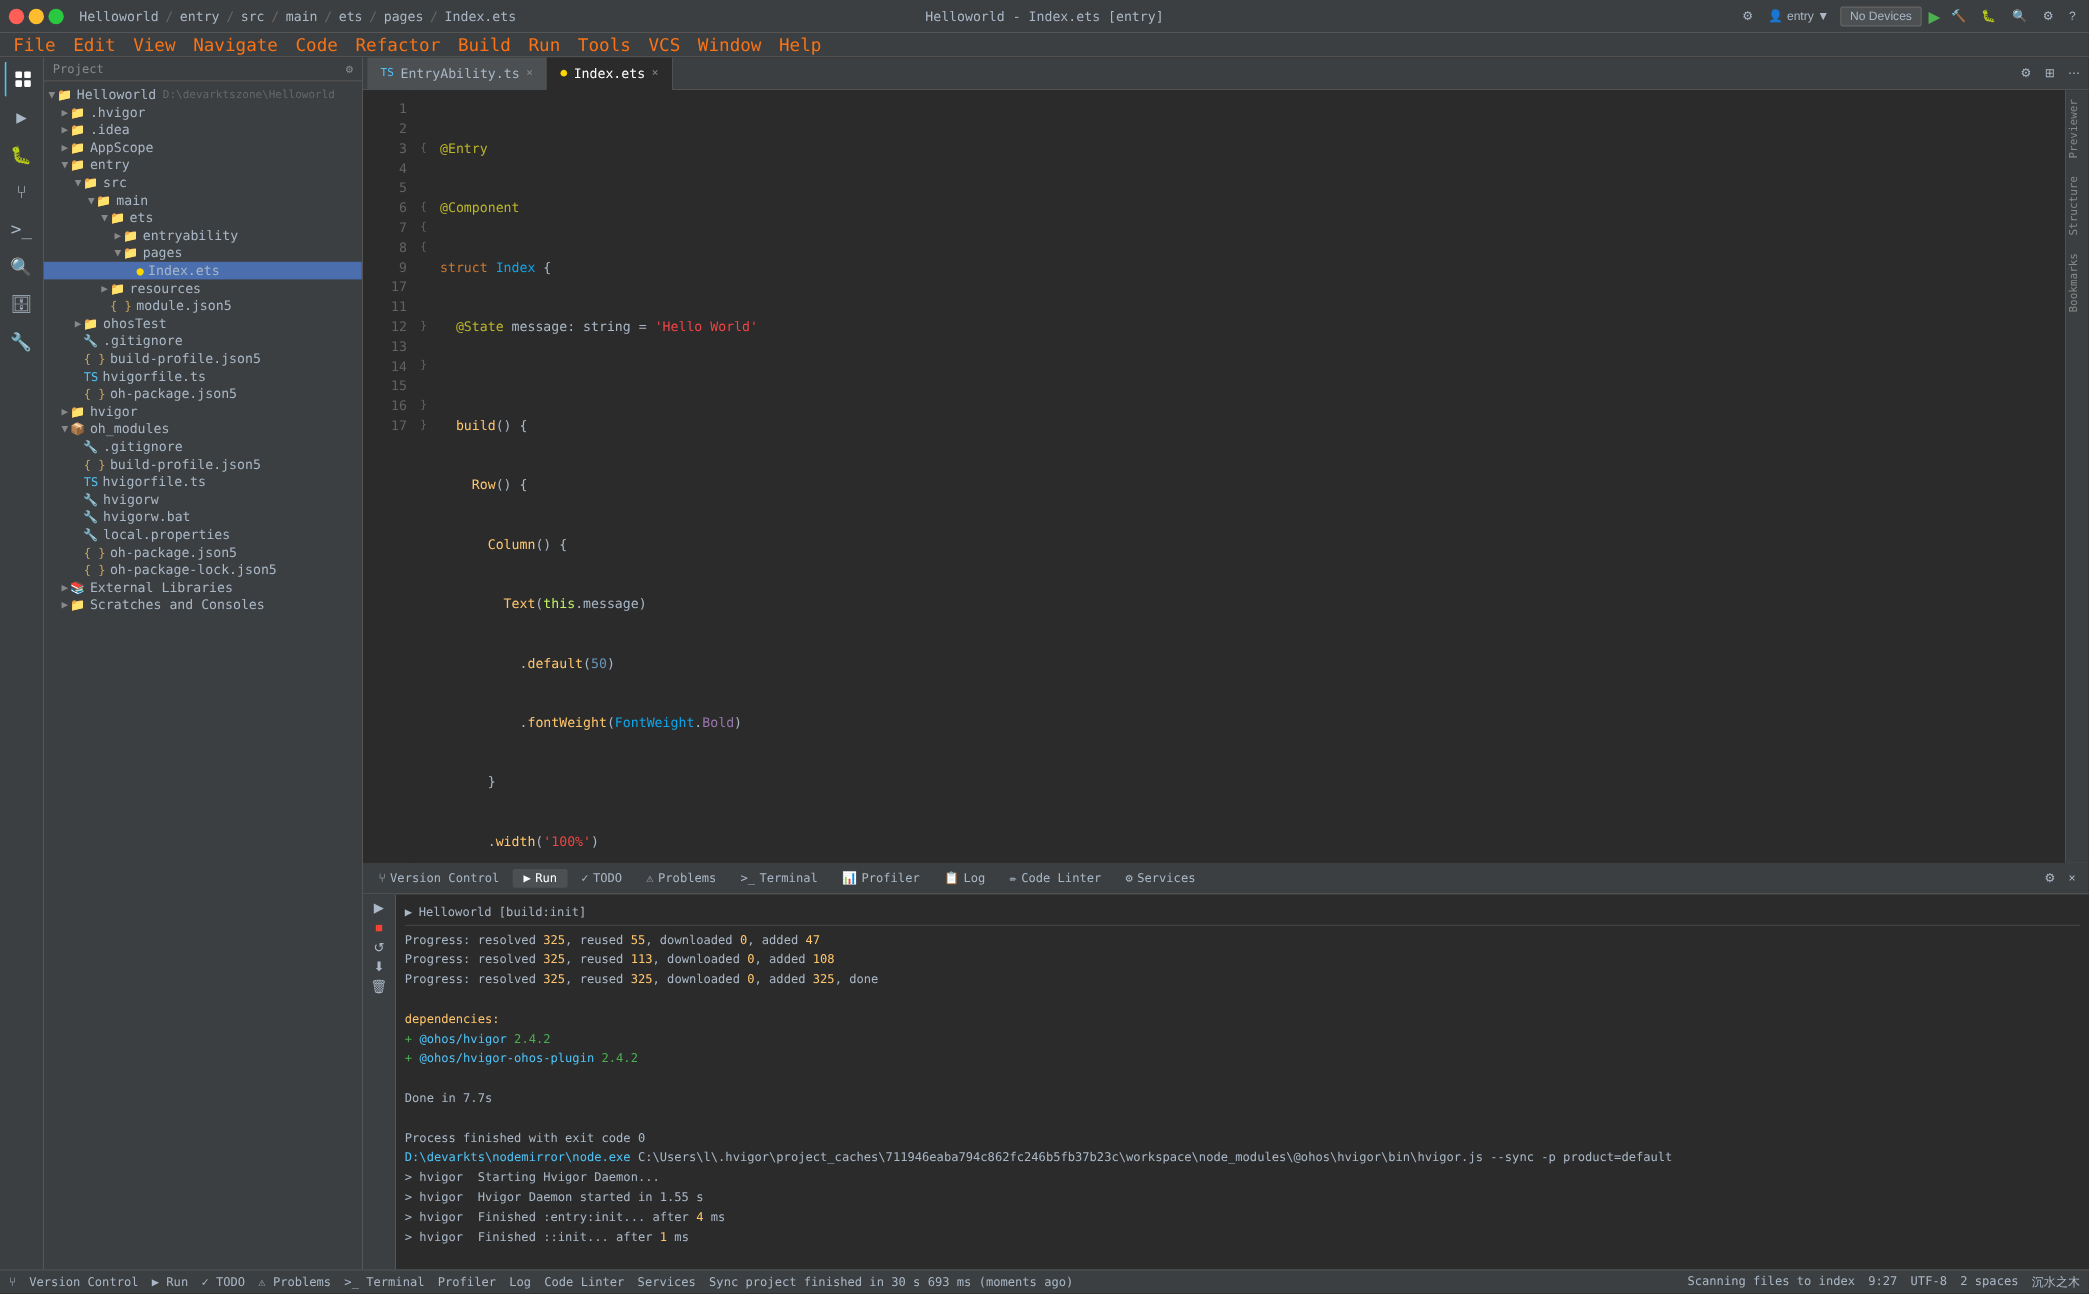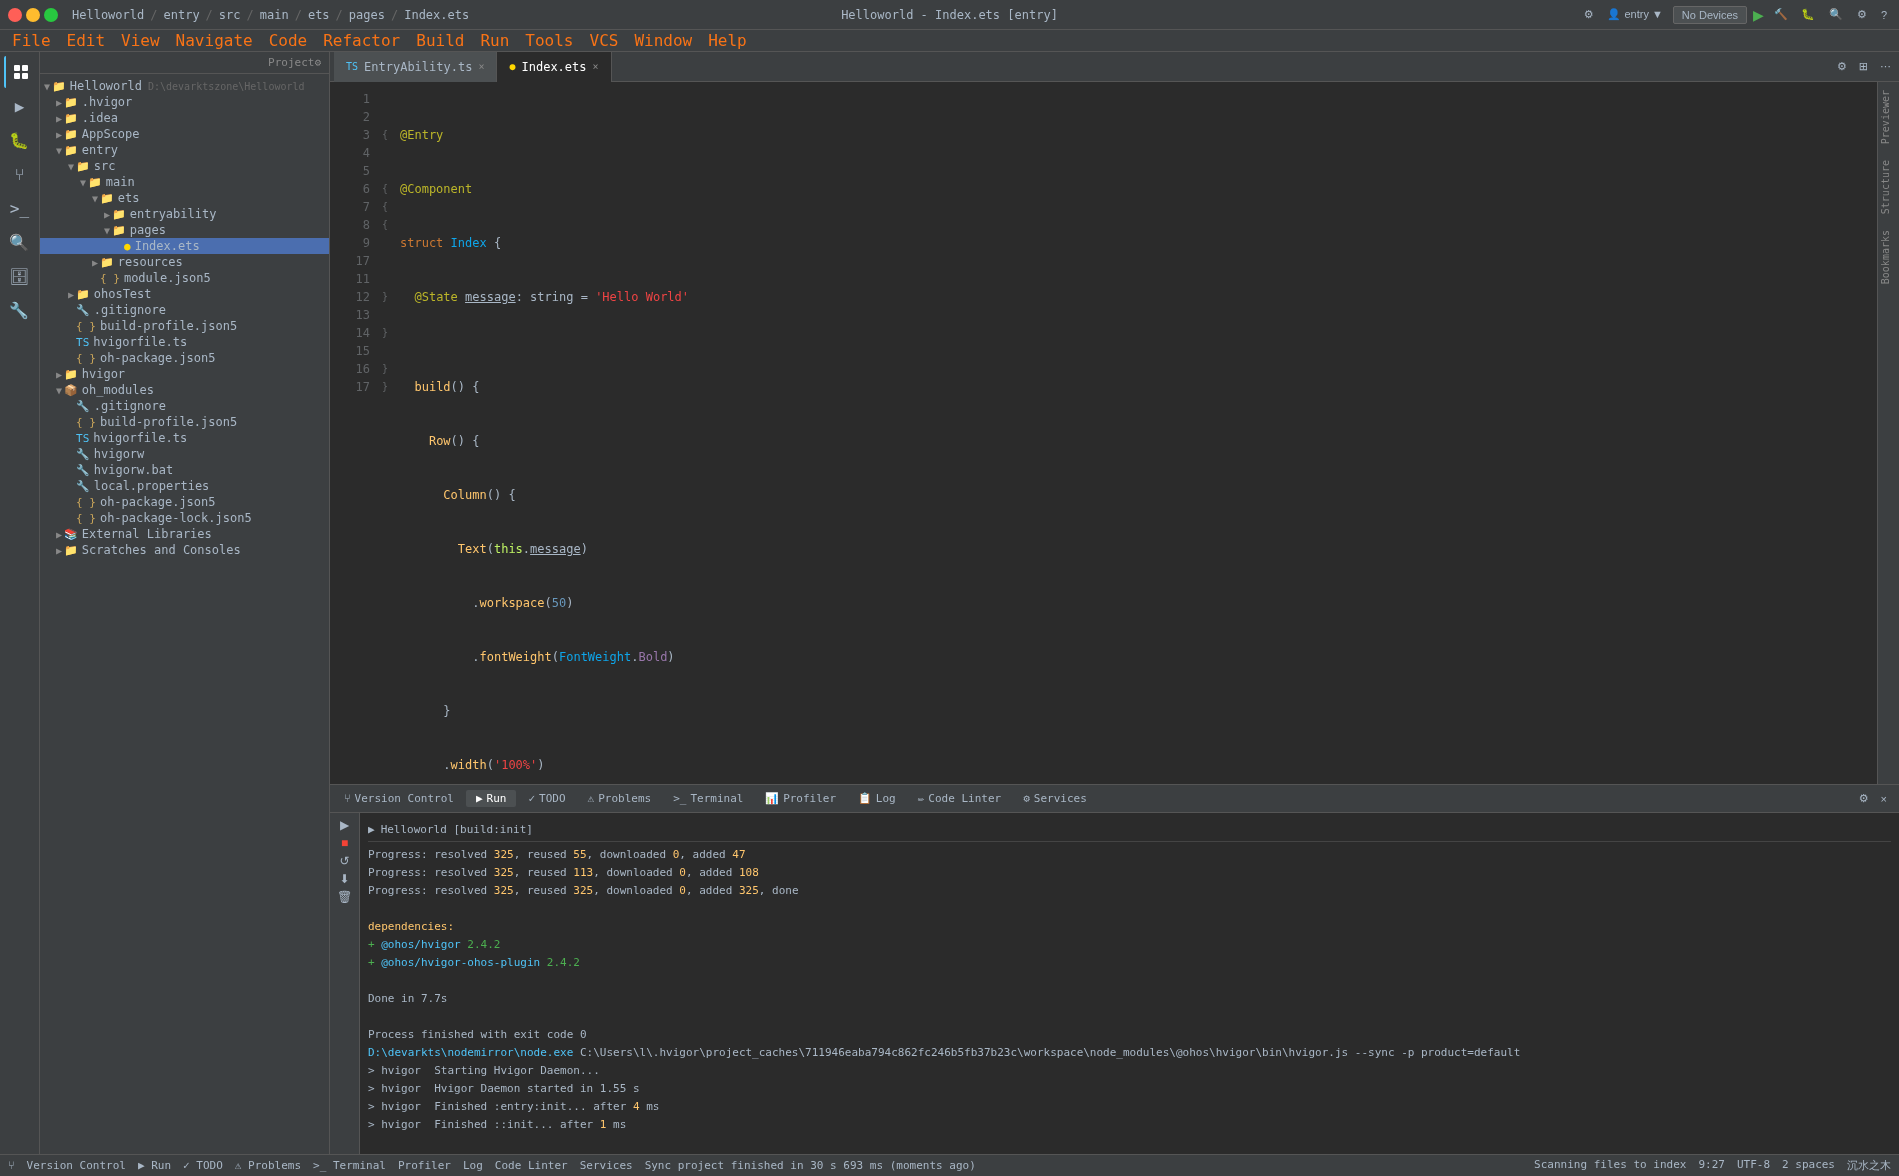--- a/index.html
+++ b/index.html
@@ -184,21 +184,21 @@
       flex-shrink: 0;
       overflow: hidden;
     }
     #project-panel-header {
       padding: 4px 8px;
       font-size: 11px;
       color: #888;
       border-bottom: 1px solid #555;
       display: flex;
       align-items: center;
-      justify-content: flex-end;
+      justify-content: space-between;
     }
     #project-tree {
       overflow-y: auto;
       flex: 1;
       padding: 4px 0;
     }
     .tree-item {
       display: flex;
       align-items: center;
       padding: 1px 4px;
@@ -261,21 +261,21 @@
       font-size: 12px;
       line-height: 18px;
       white-space: pre;
     }
     .code-line { display: block; }
     .kw { color: #cc7832; }
     .str { color: #ef4444; }
     .num { color: #6897bb; }
     .fn { color: #ffc66d; }
     .dec { color: #bbb529; }
-    .var { color: #a9b7c6; text-decoration: underline; }
+    .var { color: #a9b7c6; }
     .cls { color: #0ea5e9; }
     .prop { color: #9876aa; }
     .type { color: #a9b7c6; }
     .this-kw { color: #bef264; }
 
     
     #fold-gutter {
       width: 14px;
       padding-top: 8px;
       line-height: 18px;
@@ -765,21 +765,21 @@
           <div id="code-lines">
             <span class="code-line"><span class="dec">@Entry</span></span>
             <span class="code-line"><span class="dec">@Component</span></span>
             <span class="code-line"><span class="kw">struct</span> <span class="cls">Index</span> {</span>
             <span class="code-line">  <span class="dec">@State</span> <span class="var">message</span>: <span class="type">string</span> = <span class="str">'Hello World'</span></span>
             <span class="code-line"></span>
             <span class="code-line">  <span class="fn">build</span>() {</span>
             <span class="code-line">    <span class="fn">Row</span>() {</span>
             <span class="code-line">      <span class="fn">Column</span>() {</span>
             <span class="code-line">        <span class="fn">Text</span>(<span class="this-kw">this</span>.<span class="var">message</span>)</span>
-            <span class="code-line">          .<span class="fn">workspace</span>(<span class="num">50</span>)</span>
+            <span class="code-line">          .<span class="fn">default</span>(<span class="num">50</span>)</span>
             <span class="code-line">          .<span class="fn">fontWeight</span>(<span class="cls">FontWeight</span>.<span class="prop">Bold</span>)</span>
             <span class="code-line">      }</span>
             <span class="code-line">      .<span class="fn">width</span>(<span class="str">'100%'</span>)</span>
             
             
             
             
           </div>
         </div>
 

